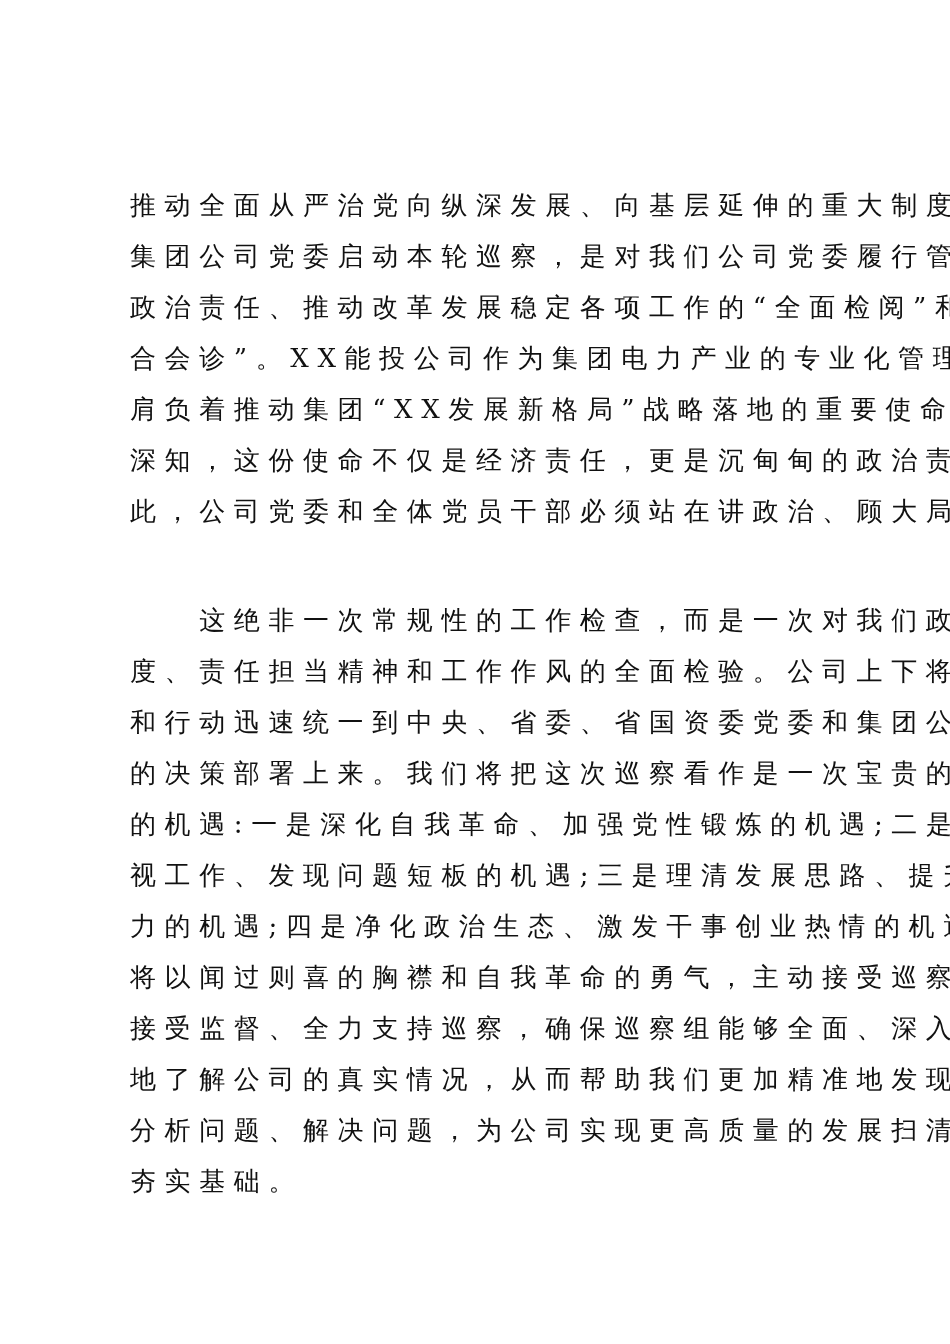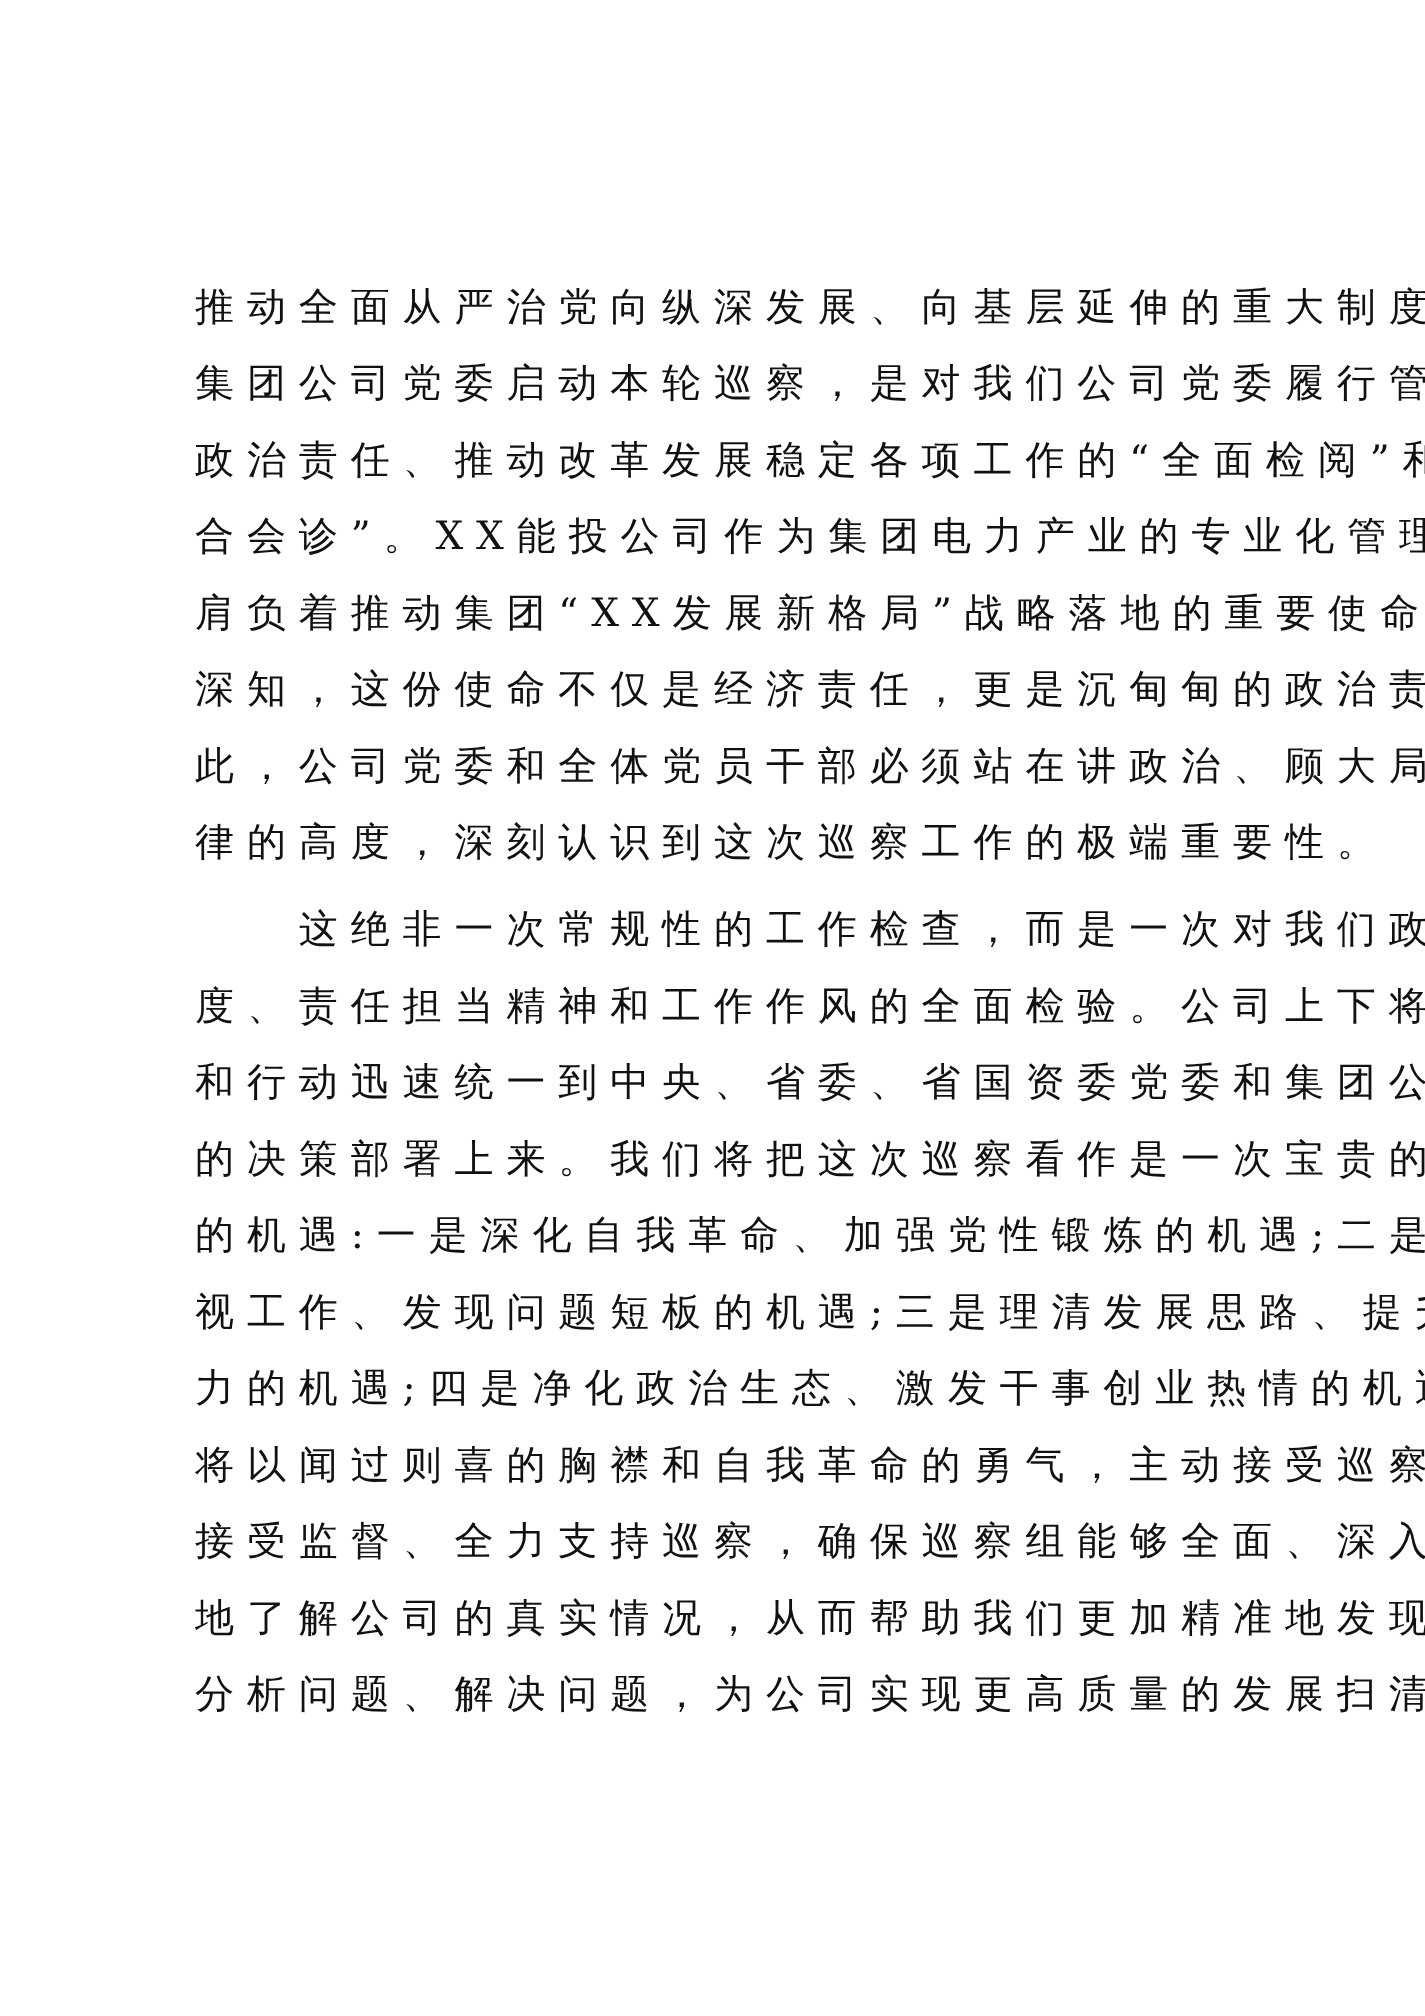--- a/index.html
+++ b/index.html
@@ -15,25 +15,25 @@
 <body>
 
 <div class="page">
   <div class="line" style="top:185px">推动全面从严治党向纵深发展、向基层延伸的重大制度安排。</div>
   <div class="line" style="top:236px">集团公司党委启动本轮巡察，是对我们公司党委履行管党治党</div>
   <div class="line" style="top:287px">政治责任、推动改革发展稳定各项工作的“全面检阅”和“综</div>
   <div class="line" style="top:338px">合会诊”。XX能投公司作为集团电力产业的专业化管理平台，</div>
   <div class="line" style="top:389px">肩负着推动集团“XX发展新格局”战略落地的重要使命。我们</div>
   <div class="line" style="top:440px">深知，这份使命不仅是经济责任，更是沉甸甸的政治责任。因</div>
   <div class="line" style="top:491px">此，公司党委和全体党员干部必须站在讲政治、顾大局、守纪</div>
-  <div class="line" style="top:542px">律的高度，深刻认识到这次巡察工作的极端重要性。</div>
   <div class="line" style="top:600px">　　这绝非一次常规性的工作检查，而是一次对我们政治忠诚</div>
   <div class="line" style="top:651px">度、责任担当精神和工作作风的全面检验。公司上下将把思想</div>
   <div class="line" style="top:702px">和行动迅速统一到中央、省委、省国资委党委和集团公司党委</div>
   <div class="line" style="top:753px">的决策部署上来。我们将把这次巡察看作是一次宝贵的、难得</div>
   <div class="line" style="top:804px">的机遇:一是深化自我革命、加强党性锻炼的机遇;二是全面审</div>
   <div class="line" style="top:855px">视工作、发现问题短板的机遇;三是理清发展思路、提升治理能</div>
   <div class="line" style="top:906px">力的机遇;四是净化政治生态、激发干事创业热情的机遇。我们</div>
   <div class="line" style="top:957px">将以闻过则喜的胸襟和自我革命的勇气，主动接受巡察、自觉</div>
   <div class="line" style="top:1008px">接受监督、全力支持巡察，确保巡察组能够全面、深入、准确</div>
   <div class="line" style="top:1059px">地了解公司的真实情况，从而帮助我们更加精准地发现问题、</div>
   <div class="line" style="top:1110px">分析问题、解决问题，为公司实现更高质量的发展扫清障碍、</div>
+  <div class="line" style="top:1161px">夯实基础。</div>
 </div>
 
 </body></html>

